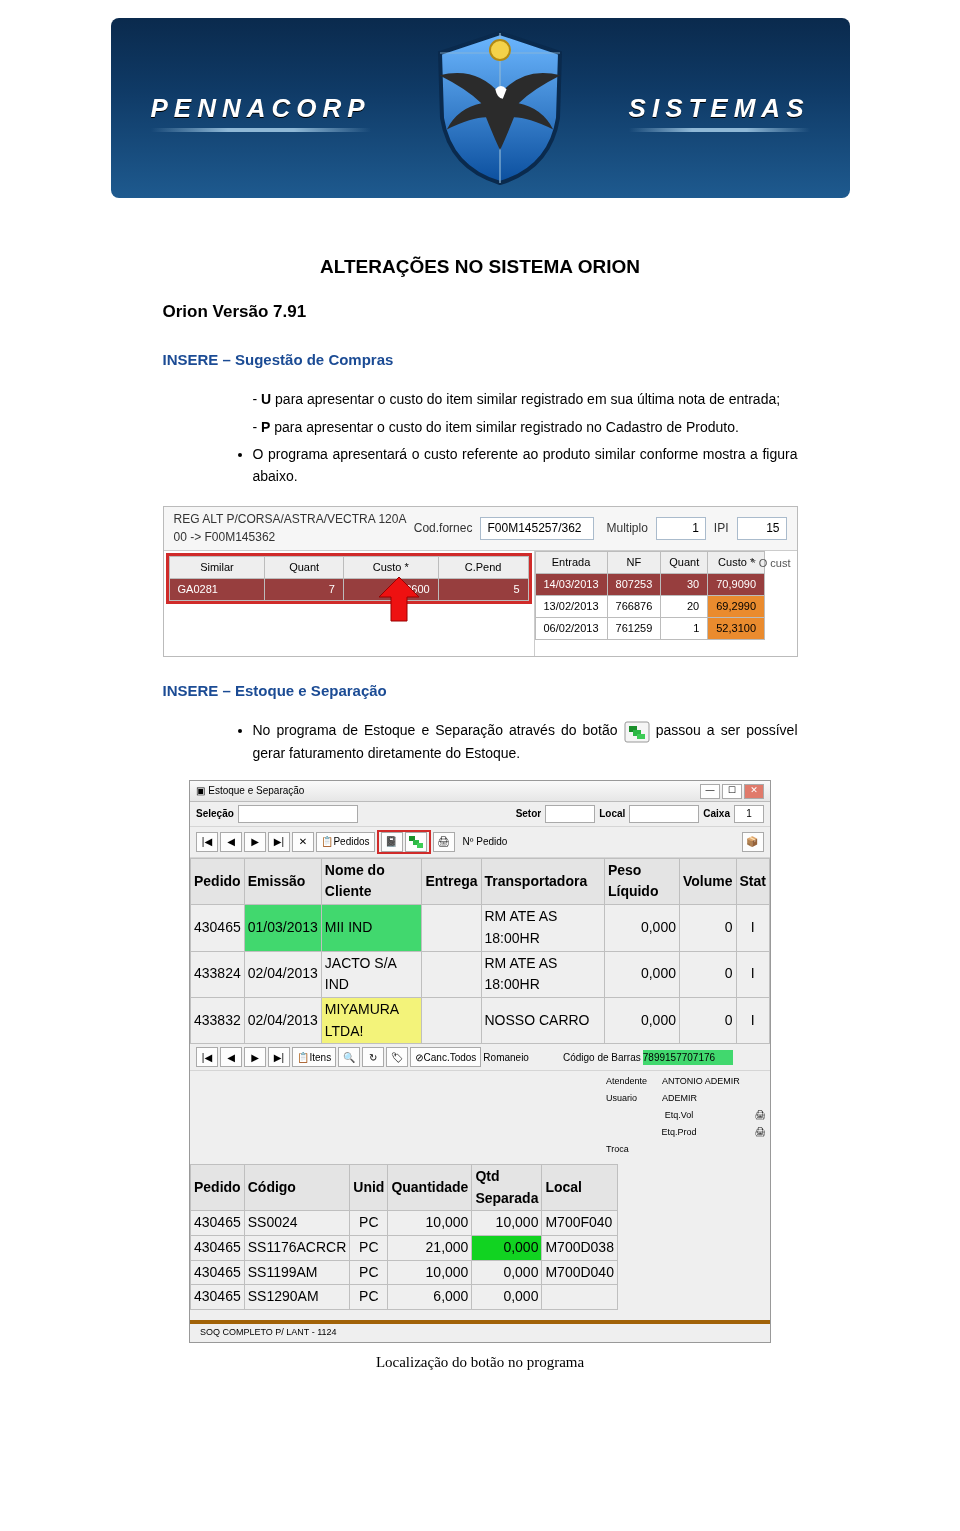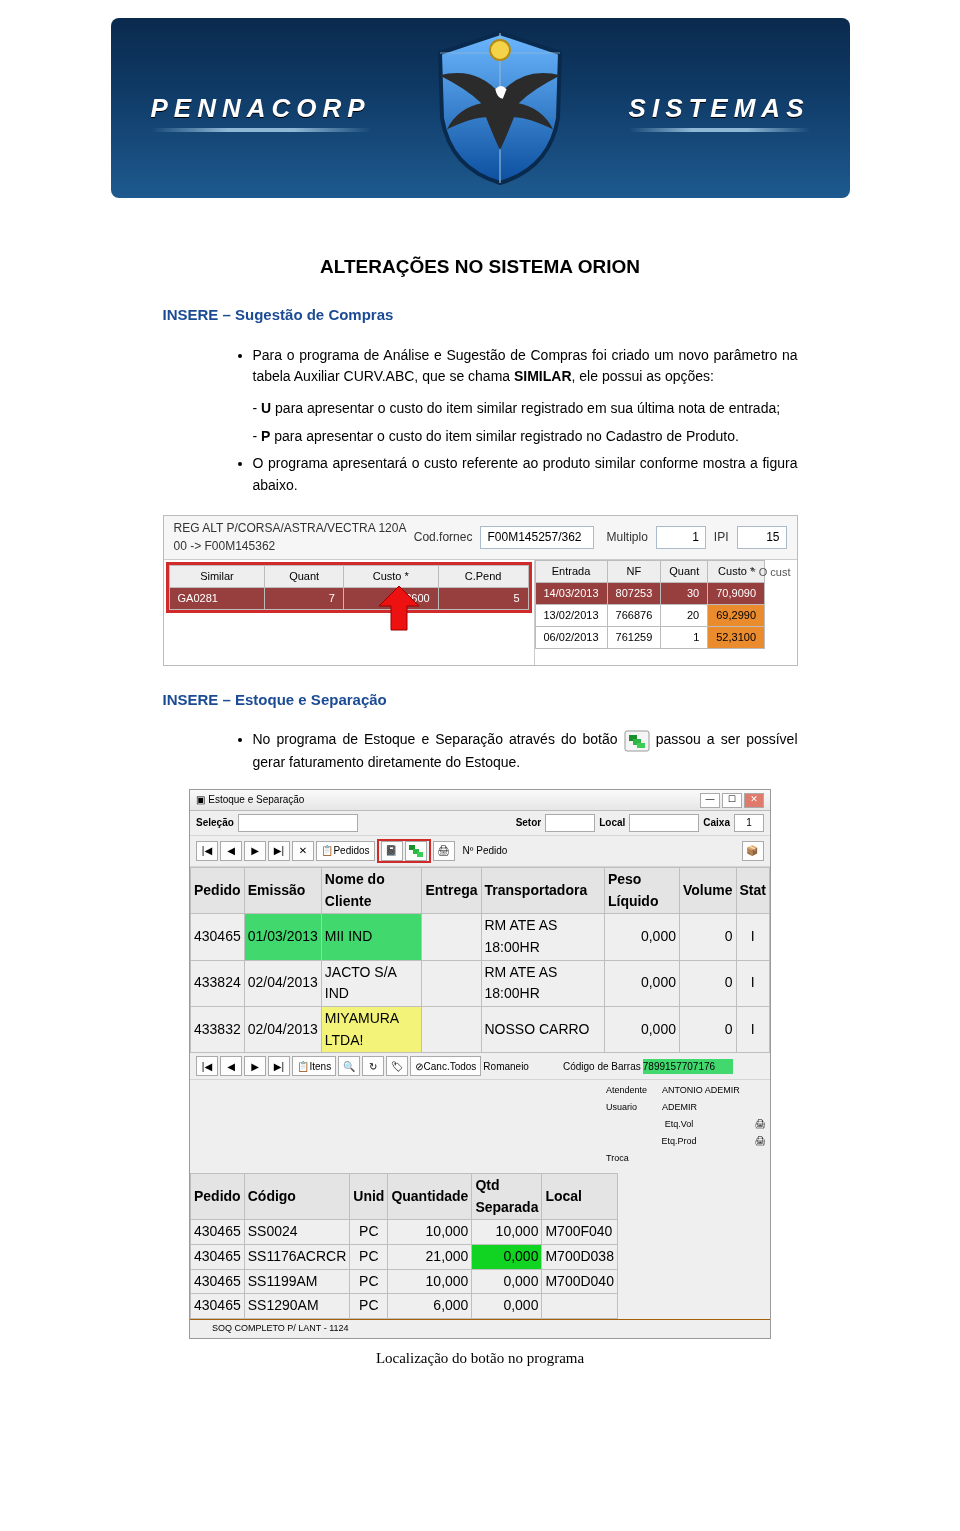--- a/index.html
+++ b/index.html
@@ -58,21 +58,21 @@
   .shot2 table.g2 { border-collapse: collapse; width: 100%; font-size: 14px; }
   .shot2 table.g2 th, .shot2 table.g2 td { border: 1px solid #bfbfbf; padding: 1px 3px; }
   .shot2 table.g2 th { background: #e4e4e4; }
   .shot2 .yellow { background: #f3f37a; }
   .shot2 .green { background: #11d321; }
   .shot2 .bar-green { background: #41d86e; }
   .shot2 .side { float: right; width: 160px; padding: 4px; font-size: 9px; }
   .shot2 .side .fld { display: flex; align-items: center; margin-bottom: 3px; }
   .shot2 .side .fld span:first-child { width: 56px; }
   .shot2 .side .fld span.box { flex: 1; }
-  .shot2 .footer { clear: both; padding: 2px 22px; border-top: 1px solid #a16207; font-size: 9px; }
+  .shot2 .footer { clear: both; padding: 2px 10px; border-top: 4px solid #a16207; font-size: 9px; margin-top: 10px; }
   .caption { text-align: center; font-family: "Times New Roman", serif; font-size: 15px; margin: 6px 0 20px 0; }
 </style>
 </head>
 <body>
 
 <div class="page">
   <div class="banner">
     <div class="brand">PENNACORP</div>
     <div class="shield">
       <svg viewBox="0 0 140 160">
@@ -90,28 +90,24 @@
       <svg class="eagle" viewBox="0 0 150 110">
         <path d="M75 40 Q50 10 10 20 Q40 35 55 50 Q30 55 18 78 Q45 65 60 65 Q70 90 75 100 Q80 90 90 65 Q105 65 132 78 Q120 55 95 50 Q110 35 140 20 Q100 10 75 40 Z" fill="#2b2b2b"></path>
         <path d="M70 35 Q76 28 82 35 L78 45 Q72 45 70 35 Z" fill="#fff"></path>
       </svg>
     </div>
     <div class="brand">SISTEMAS</div>
   </div>
 
   <div class="content">
     <h1 class="title">ALTERAÇÕES NO SISTEMA ORION</h1>
+    <h2 class="section">Orion Versão 7.91</h2>
 
     <h3 class="subsection">INSERE – Sugestão de Compras</h3>
 
-    <ul class="bul">
-      <li>
-        <span>Para o programa de Análise e Sugestão de Compras foi criado um novo parâmetro na tabela Auxiliar CURV.ABC, que se chama </span><b>SIMILAR</b><span>, ele possui as opções:</span>
-      </li>
-    </ul>
     <div class="sub-indent">
       <p><span>- </span><b>U</b><span> para apresentar o custo do item similar registrado em sua última nota de entrada;</span></p>
       <p><span>- </span><b>P</b><span> para apresentar o custo do item similar registrado no Cadastro de Produto.</span></p>
     </div>
     <ul class="bul">
       <li>O programa apresentará o custo referente ao produto similar conforme mostra a figura abaixo.</li>
     </ul>
 
     <div class="shot1">
       <div class="topbar">

